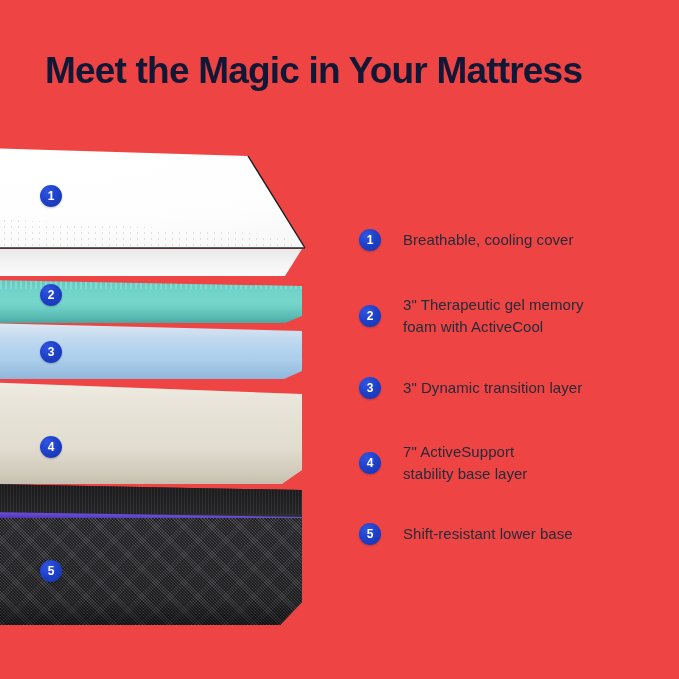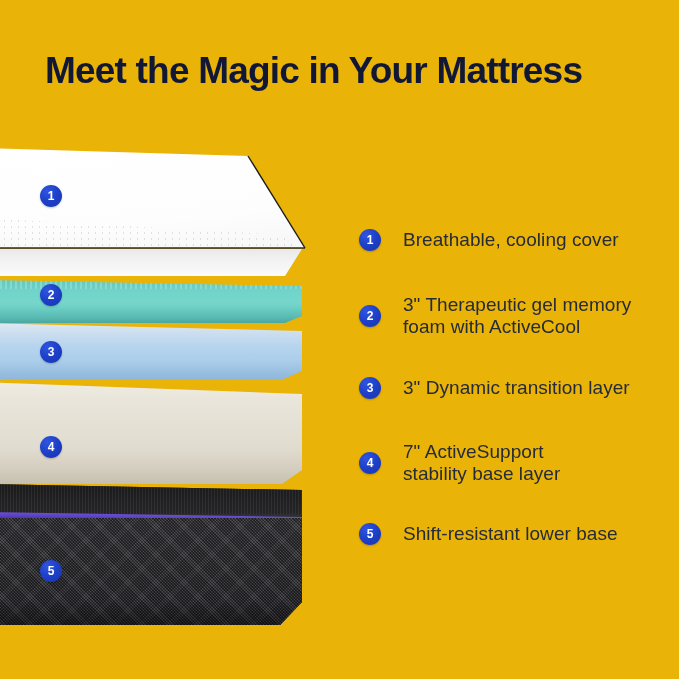--- a/index.html
+++ b/index.html
@@ -11,21 +11,21 @@
     height: 679px;
     background: #f6f6f6;
     font-family: "Liberation Sans", sans-serif;
     overflow: hidden;
     position: relative;
   }
 
   #page {
     position: absolute;
     inset: 0;
-    background: #eab308;
+    background: #ef4444;
   }
 
   
   .title {
     position: absolute;
     left: 45px;
     top: 50px;
     width: 620px;
     font-size: 37px;
     font-weight: 700;
@@ -225,21 +225,21 @@
     display: flex;
     align-items: flex-start;
   }
   .legend-row .badge {
     position: relative;
     top: 0;
     flex: 0 0 22px;
   }
   .legend-text {
     margin-left: 22px;
-    font-size: 19px;
+    font-size: 15px;
     line-height: 22px;
     color: #262b38;
     letter-spacing: 0.05px;
     white-space: pre-line;
   }
   .lr1 { top: 14px; }
   .lr2 { top: 79px; }
   .lr3 { top: 162px; }
   .lr4 { top: 226px; }
   .lr5 { top: 308px; }

